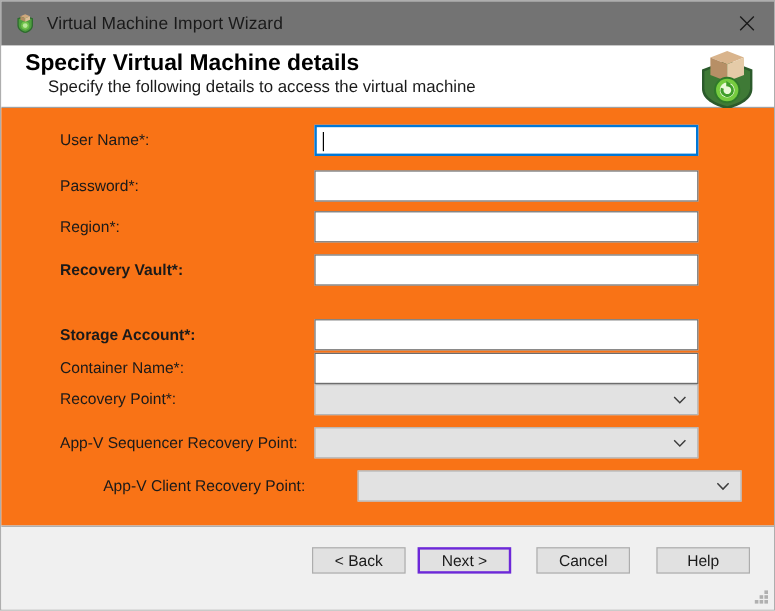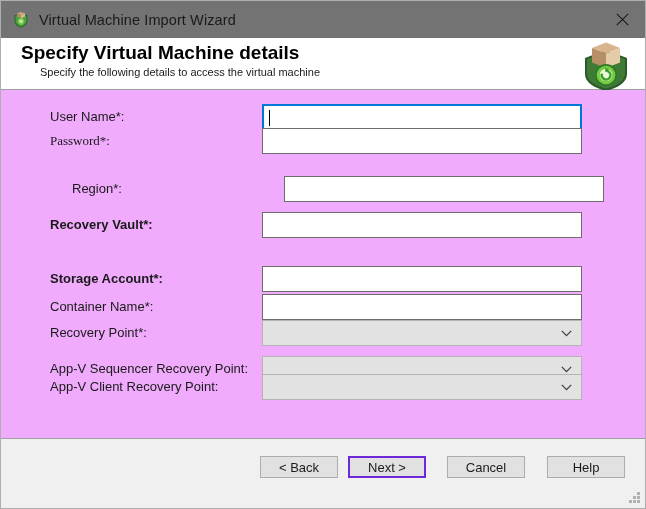--- a/index.html
+++ b/index.html
@@ -67,38 +67,38 @@
     box-sizing: border-box;
     padding: 5px 0 0 20px;
   }
   .header-title {
     font-size: 19px;
     font-weight: bold;
     color: #000000;
     line-height: 20px;
   }
   .header-sub {
-    font-size: 11px;
+    font-size: 14px;
     color: #1a1a1a;
     line-height: 19px;
     padding-left: 19px;
   }
   .header-icon {
     position: absolute;
     right: 13px;
     top: 4px;
     width: 52px;
     height: 50px;
   }
 
   
   .body {
     position: relative;
     height: 348px;
-    background: #f0abfc;
+    background: #f97316;
   }
   .form {
     position: absolute;
     left: 0;
     top: 0;
     right: 0;
   }
   .row {
     position: absolute;
     left: 0;
@@ -249,25 +249,25 @@
   </div>
 
   <div class="body">
     <div class="form">
         <div class="row" style="top: 14px;">
           <div class="row-label">User Name*:</div>
           <div class="field focused">
             <div class="caret"></div>
           </div>
         </div>
-        <div class="row" style="top: 38px; font-family: Liberation Serif, serif;">
+        <div class="row" style="top: 52px;">
           <div class="row-label">Password*:</div>
           <div class="field"></div>
         </div>
-        <div class="row" style="top: 86px; margin-left: 22px;">
+        <div class="row" style="top: 86px;">
           <div class="row-label">Region*:</div>
           <div class="field"></div>
         </div>
         <div class="row" style="top: 122px; font-weight: bold;">
           <div class="row-label">Recovery Vault*:</div>
           <div class="field"></div>
         </div>
         <div class="row" style="top: 176px; font-weight: bold;">
           <div class="row-label">Storage Account*:</div>
           <div class="field"></div>
@@ -289,21 +289,21 @@
         <div class="row" style="top: 266px;">
           <div class="row-label">App-V Sequencer Recovery Point:</div>
           <div class="combo">
             <div class="combo-arrow">
               <svg width="11" height="7" viewBox="0 0 11 7">
                 <path d="M0.8 0.8 L5.5 5.6 L10.2 0.8" stroke="#3c3c3c" stroke-width="1.2" fill="none"></path>
               </svg>
             </div>
           </div>
         </div>
-        <div class="row" style="top: 284px;">
+        <div class="row" style="top: 302px; margin-left: 36px;">
           <div class="row-label">App-V Client Recovery Point:</div>
           <div class="combo">
             <div class="combo-arrow">
               <svg width="11" height="7" viewBox="0 0 11 7">
                 <path d="M0.8 0.8 L5.5 5.6 L10.2 0.8" stroke="#3c3c3c" stroke-width="1.2" fill="none"></path>
               </svg>
             </div>
           </div>
         </div>
       </div>

